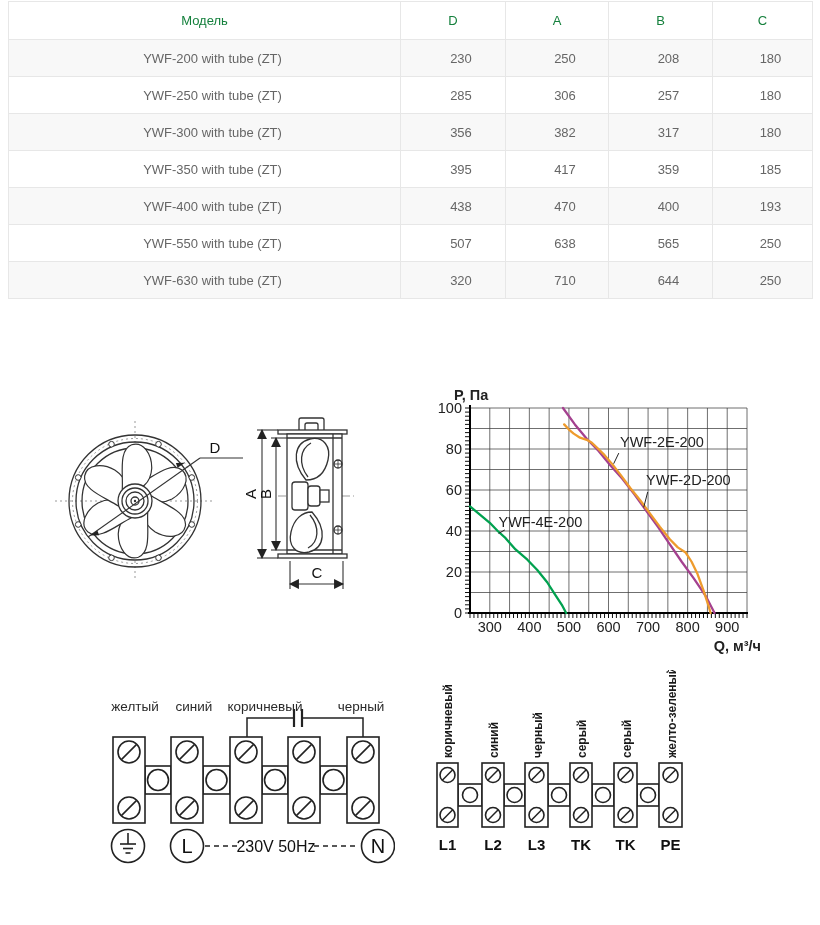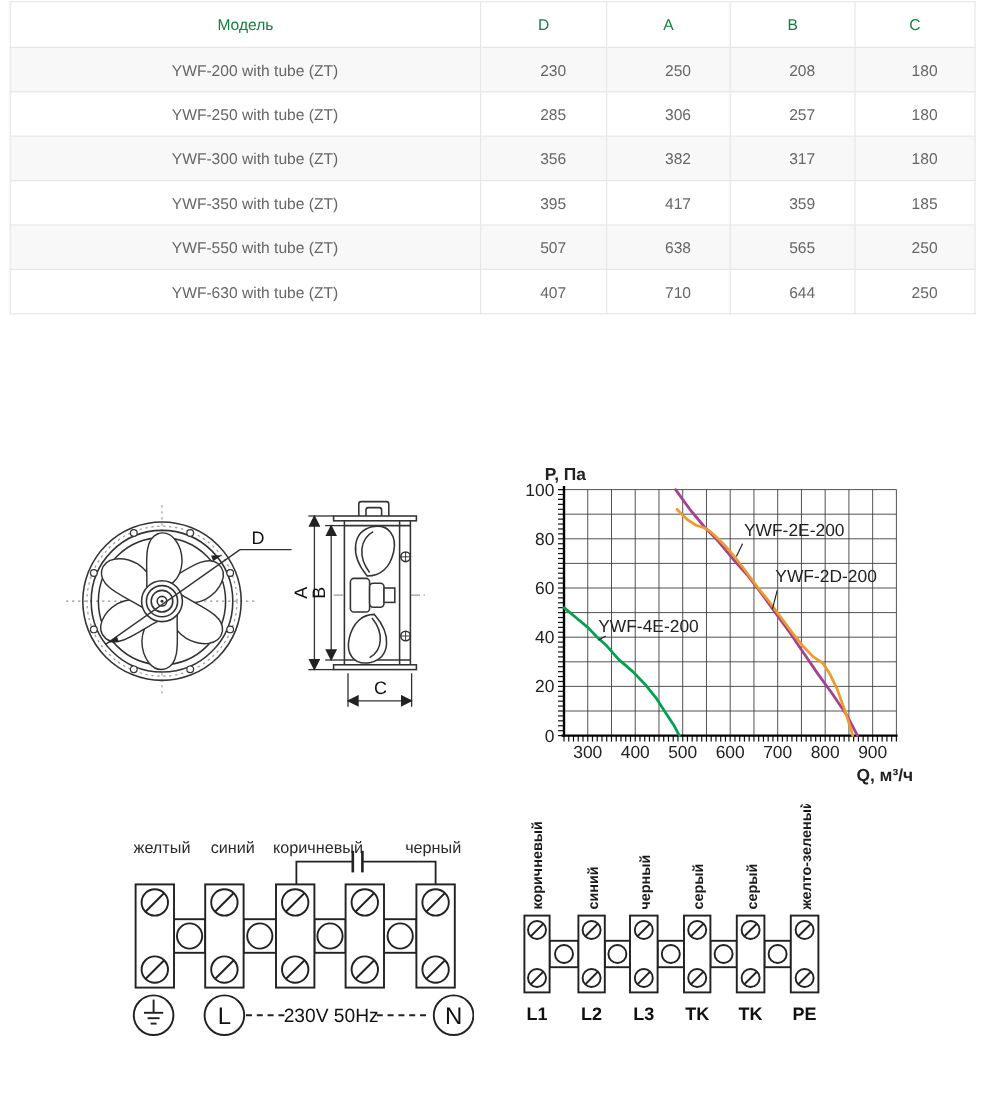--- a/index.html
+++ b/index.html
@@ -72,29 +72,36 @@
           <td>180</td>
         </tr>
         <tr>
           <td>YWF-350 with tube (ZT)</td>
           <td>395</td>
           <td>417</td>
           <td>359</td>
           <td>185</td>
         </tr>
         <tr>
+          <td>YWF-400 with tube (ZT)</td>
+          <td>438</td>
+          <td>470</td>
+          <td>400</td>
+          <td>193</td>
+        </tr>
+        <tr>
           <td>YWF-550 with tube (ZT)</td>
           <td>507</td>
           <td>638</td>
           <td>565</td>
           <td>250</td>
         </tr>
         <tr>
           <td>YWF-630 with tube (ZT)</td>
-          <td>407</td>
+          <td>320</td>
           <td>710</td>
           <td>644</td>
           <td>250</td>
         </tr>
       </tbody>
   </table>
 
   <svg class="absvg" style="left:40px;top:398px" width="370" height="227" viewBox="0 0 370 227">
     <defs>
       <marker id="arr" viewBox="0 0 10 10" refX="9" refY="5" markerWidth="9" markerHeight="9" orient="auto-start-reverse">

